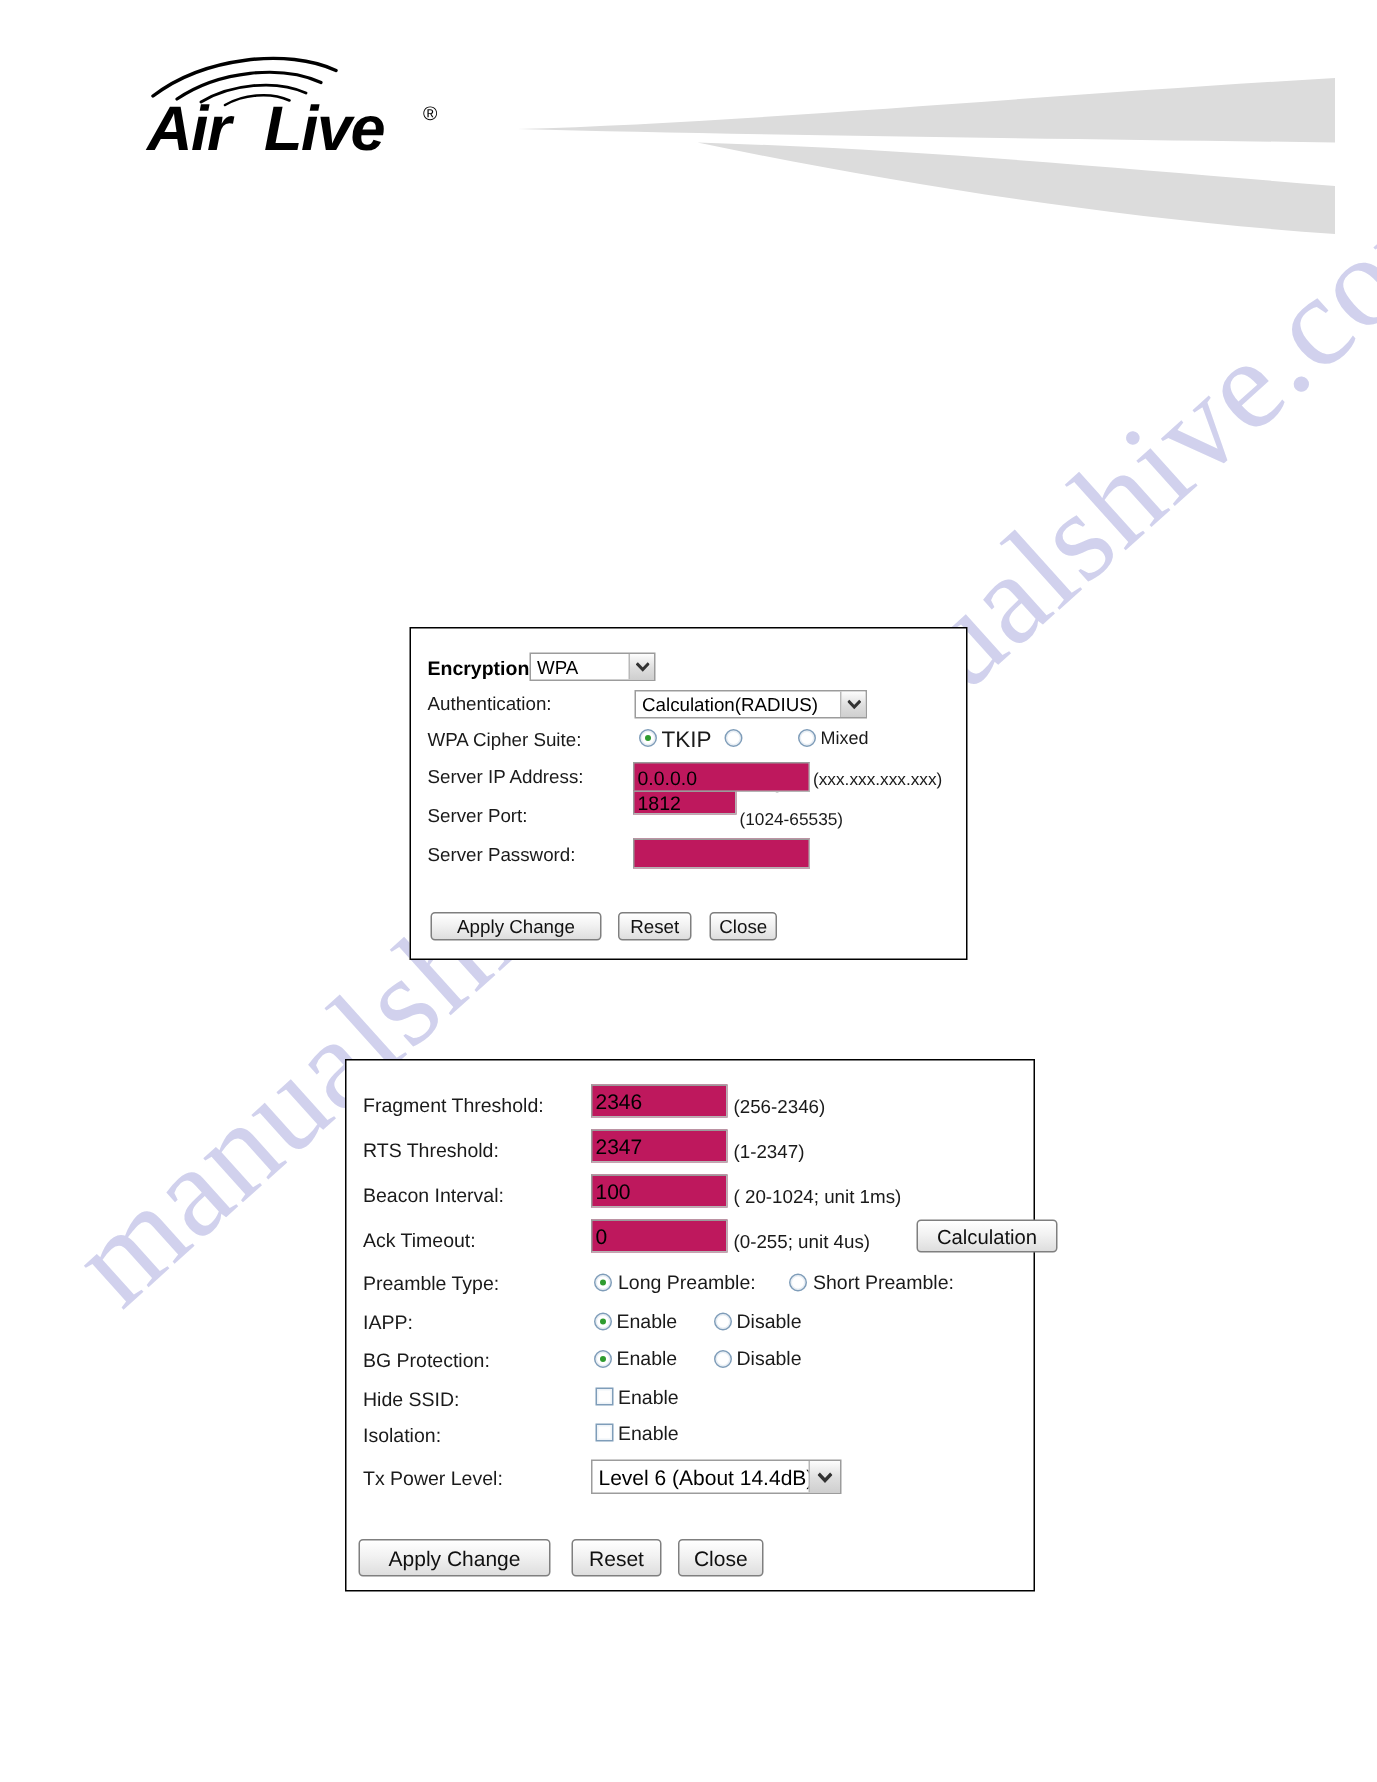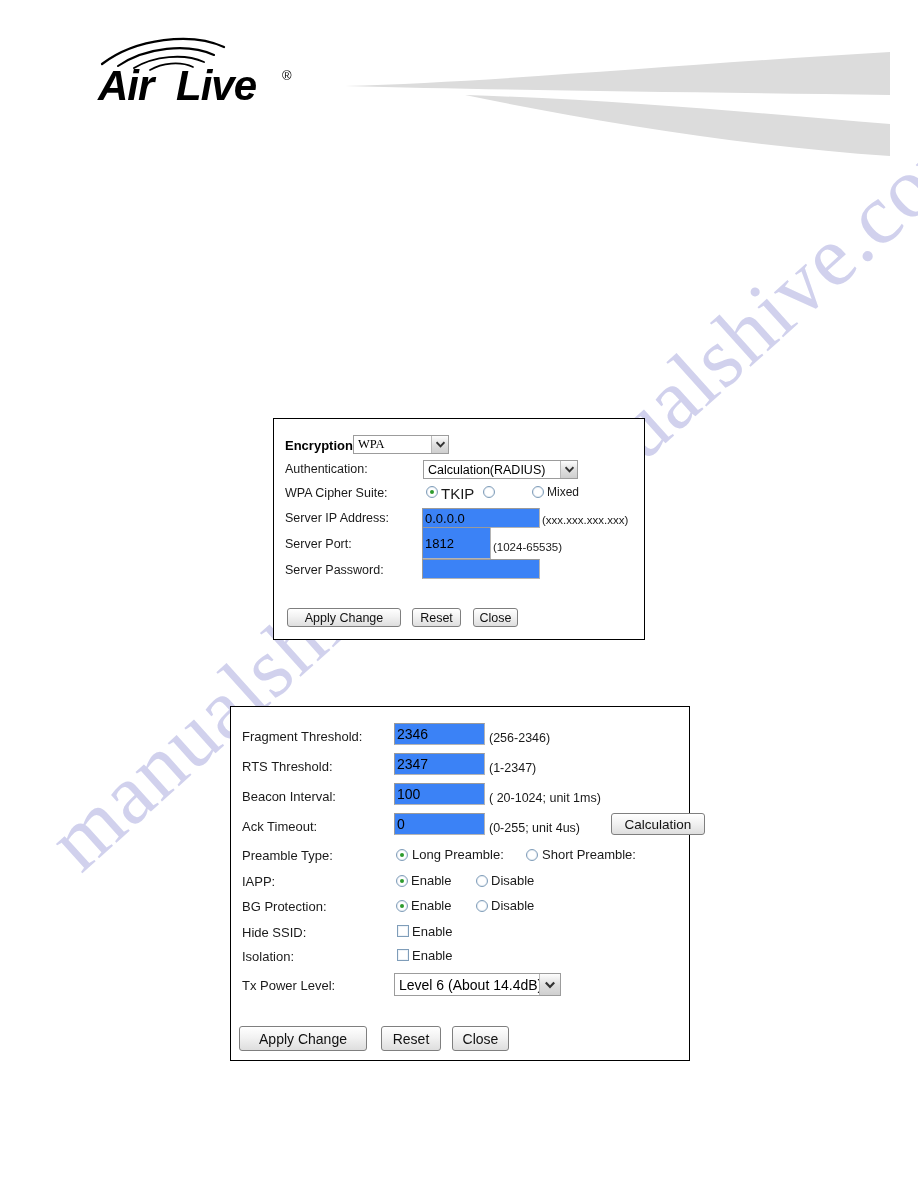--- a/index.html
+++ b/index.html
@@ -50,21 +50,21 @@
     font-size:11.5px;
     color:#1a1a1a;
     white-space:nowrap;
   }
 
   .txt {
     position:absolute;
     border:1px solid #b4b4b4;
     border-top-color:#9a9a9a;
     border-left-color:#9a9a9a;
-    background:#3b82f6;
+    background:#be185d;
     font-family:"Liberation Sans", sans-serif;
     font-size:13px;
     color:#000;
     padding:0 2px;
     line-height:1;
     display:flex;
     align-items:center;
     overflow:hidden;
   }
 
@@ -154,21 +154,21 @@
       <path d="M0 38 C150 34 340 16 545 4 L545 47 C330 44 150 42 0 38 Z" fill="#dcdcdc"></path>
       <path d="M120 47 C280 52 420 66 545 76 L545 108 C400 98 250 74 120 47 Z" fill="#dcdcdc"></path>
     </svg>
   </div>
 
 </div>
 
 <div class="panel" style="left:273px; top:418px; width:372px; height:222px;">
 
   <div class="lbl lbl-b" style="position:absolute; left:11px; top:437px; margin-top:-418px;">Encryption:</div>
-  <div class="sel" style="left:79px; top:16px; width:96px; height:19px;font-family:Liberation Serif, serif;">
+  <div class="sel" style="left:79px; top:16px; width:84px; height:19px;">
     <span class="sel-val">WPA</span>
     <span class="sel-arrow">
       <svg width="9" height="7" viewBox="0 0 9 7">
           <path d="M0.5 1.2 L4.5 5.4 L8.5 1.2" fill="none" stroke="#333" stroke-width="2"></path>
         </svg>
     </span>
   </div>
 
   <div class="lbl" style="position:absolute; left:11px; top:43px;">Authentication:</div>
   <div class="sel" style="left:149px; top:41px; width:155px; height:19px;">
@@ -191,21 +191,21 @@
   <div class="radio" style="left:258px; top:67px;"></div>
   <div class="lbl" style="position:absolute; left:273px; top:66px; font-size:12px;">Mixed</div>
 
   <div class="lbl" style="position:absolute; left:11px; top:92px;">Server IP Address:</div>
   <div class="txt" style="left:148px; top:89px; width:118px; height:20px;">
     <span>0.0.0.0</span>
   </div>
   <div class="hint" style="position:absolute; left:268px; top:95px;">(xxx.xxx.xxx.xxx)</div>
 
   <div class="lbl" style="position:absolute; left:11px; top:118px;">Server Port:</div>
-  <div class="txt" style="left:148px; top:108px; width:69px; height:32px;text-align:right;">
+  <div class="txt" style="left:148px; top:108px; width:69px; height:16px;text-align:right;">
     <span>1812</span>
   </div>
   <div class="hint" style="position:absolute; left:219px; top:122px;">(1024-65535)</div>
 
   <div class="lbl" style="position:absolute; left:11px; top:144px;">Server Password:</div>
   <div class="txt" style="left:148px; top:140px; width:118px; height:20px;">
     <span></span>
   </div>
 
   <div class="btn" style="left:13px; top:189px; width:114px; height:19px;">Apply Change</div>

